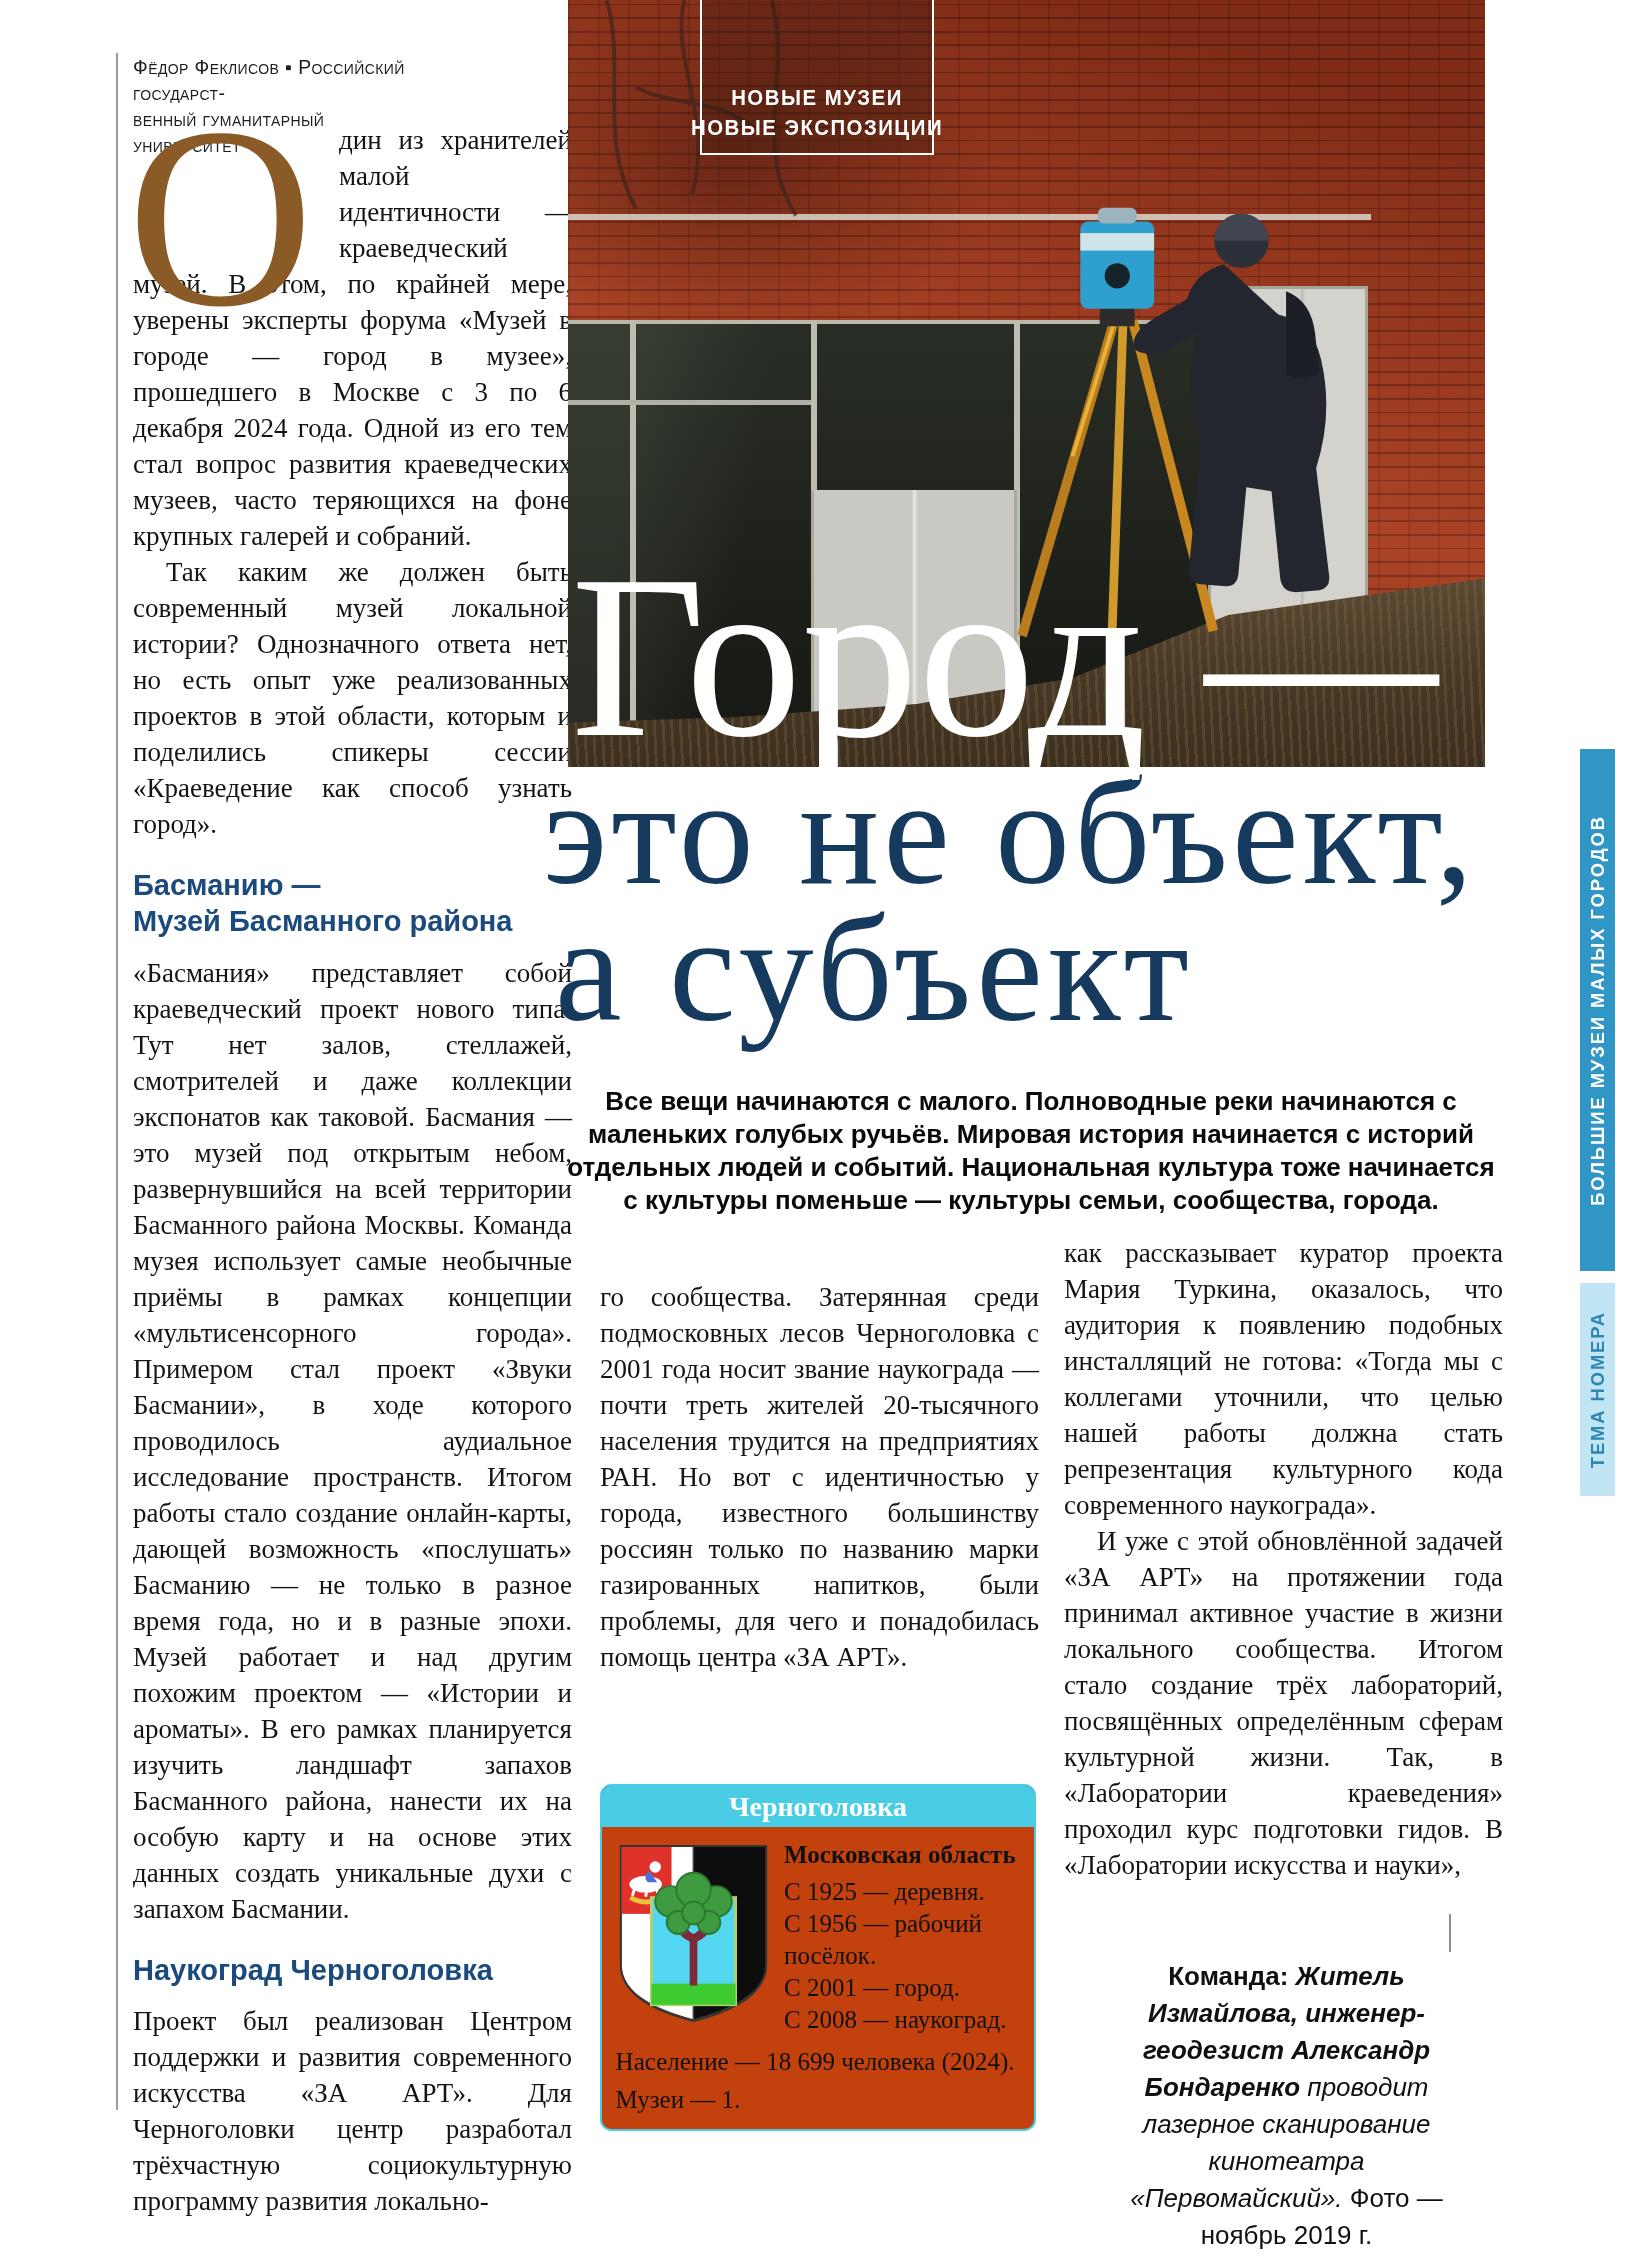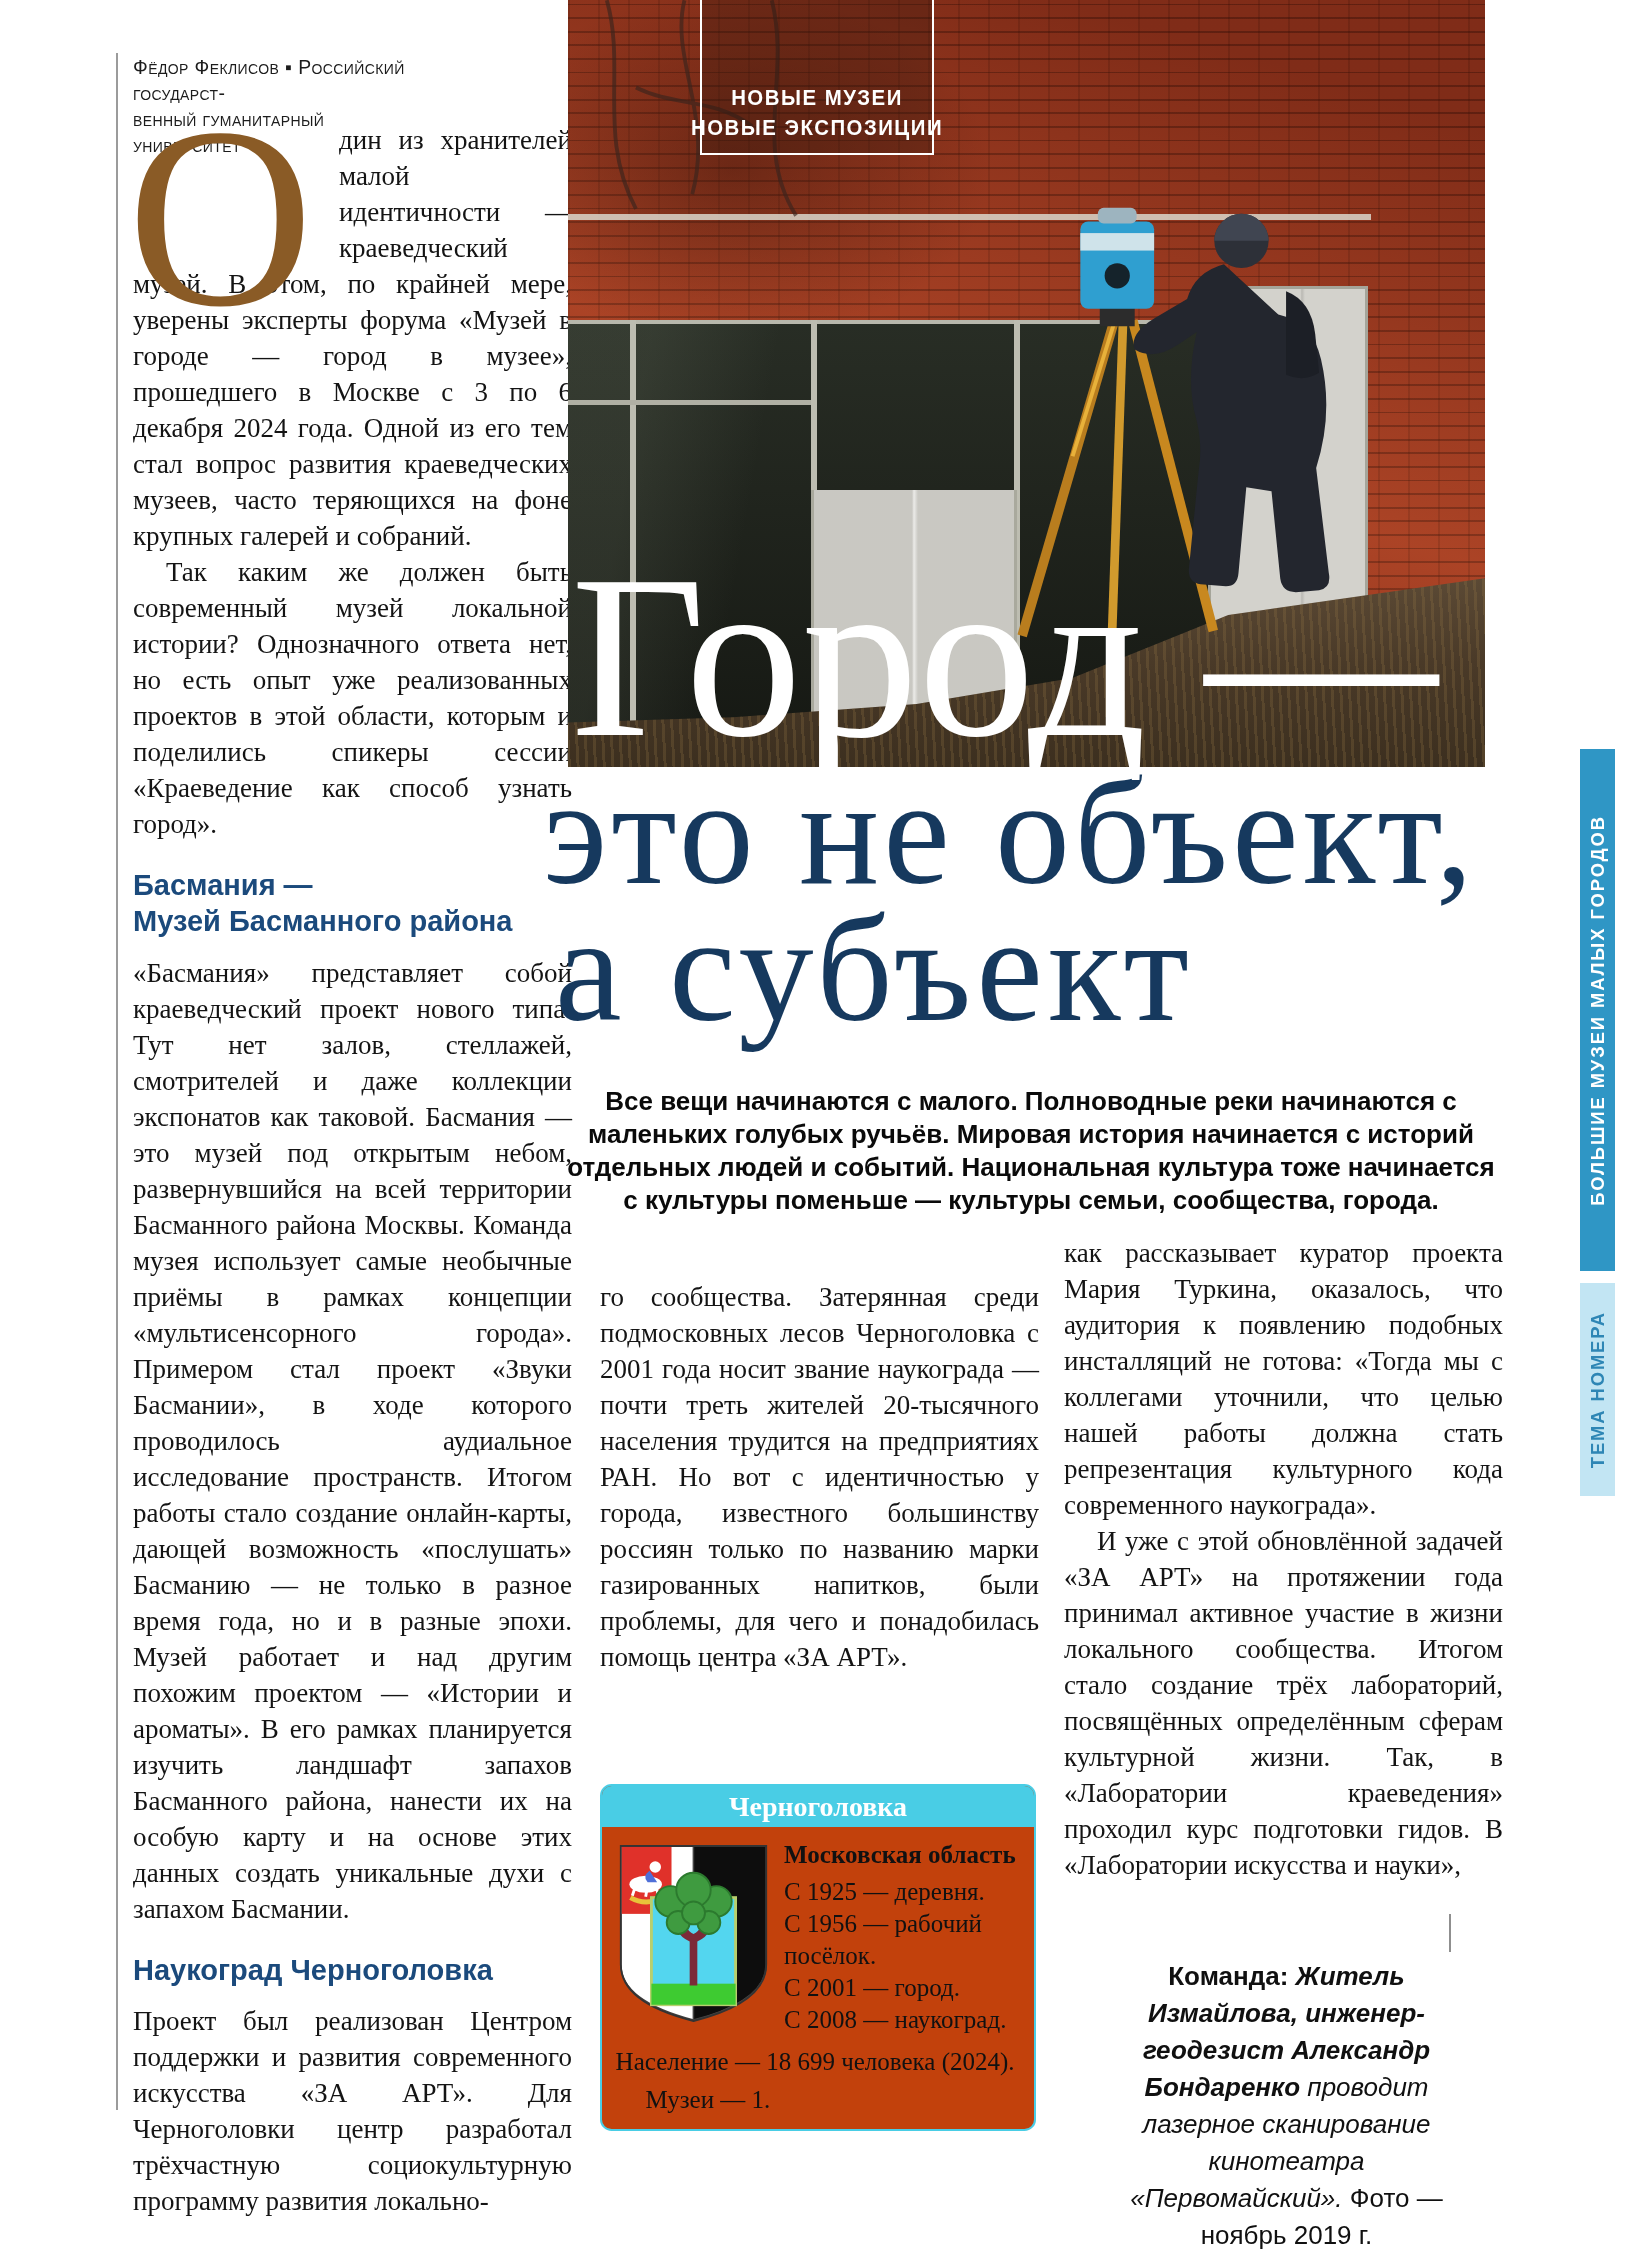--- a/index.html
+++ b/index.html
@@ -86,21 +86,21 @@
   #infobox{position:absolute;left:600px;top:1784px;width:436px;z-index:3;background:#c2410c;
            border:2.9px solid #49cde5;border-radius:11.6px;overflow:hidden;
            font-family:Liberation Serif, serif;}
   #infobox-header{background:#49cde5;color:#ffffff;font-weight:700;font-size:28px;
                   line-height:41px;text-align:center;}
   #infobox-body{padding:11.6px 13.6px 13.6px 13.6px;font-size:25px;line-height:32px;color:#111;}
   #coa{float:left;width:153px;height:182px;margin:3.9px 13.6px 5.8px 1.9px;}
   .ib-region{font-weight:700;margin-bottom:5.8px;}
   .ib-clear{clear:both;}
   .ib-pop{margin-top:9.7px;}
-  .ib-mus{margin-top:5.8px;margin-left:30px;}
+  .ib-mus{margin-top:5.8px;}
 
   
   #caption{position:absolute;left:1064px;top:1952px;width:439px;z-index:3;background:#fff;
            font-family:"Liberation Sans",sans-serif;font-size:26px;line-height:37px;
            color:#101010;text-align:center;padding:5.8px 39px 9.7px 45px;}
   .cap-label{font-weight:700;}
   .cap-bi{font-weight:700;font-style:italic;text-align:center;}
   .cap-i{font-style:italic;}
 
   
@@ -124,21 +124,21 @@
 </div>
 
 <div id="col1" class="col" data-name="column-1">
   <p id="p1" data-name="paragraph-intro">
     <span class="dropcap" data-name="drop-cap">О</span>
     <span class="dropcap-spacer" data-name="drop-cap-spacer"></span>
     <span data-name="paragraph-intro-text">дин из хранителей малой идентичности — краеведческий музей. В этом, по крайней мере, уверены эксперты форума «Музей в городе — город в музее», прошедшего в Москве с 3 по 6 декабря 2024 года. Одной из его тем стал вопрос развития краеведческих музеев, часто теряющихся на фоне крупных галерей и собраний.</span>
   </p>
   <p class="indent" data-name="paragraph">Так каким же должен быть современный музей локальной истории? Однозначного ответа нет, но есть опыт уже реализованных проектов в этой области, которым и поделились спикеры сессии «Краеведение как способ узнать город».</p>
   <div class="subhead" data-name="subheading-basmania">
-    <span data-name="subheading-line">Басмания —</span>
+    <span data-name="subheading-line">Басманию —</span>
     <span data-name="subheading-line">Музей Басманного района</span>
   </div>
   <p data-name="paragraph">«Басмания» представляет собой краеведческий проект нового типа. Тут нет залов, стеллажей, смотрителей и даже коллекции экспонатов как таковой. Басмания — это музей под открытым небом, развернувшийся на всей территории Басманного района Москвы. Команда музея использует самые необычные приёмы в рамках концепции «мультисенсорного города». Примером стал проект «Звуки Басмании», в ходе которого проводилось аудиальное исследование пространств. Итогом работы стало создание онлайн-карты, дающей возможность «послушать» Басманию — не только в разное время года, но и в разные эпохи. Музей работает и над другим похожим проектом — «Истории и ароматы». В его рамках планируется изучить ландшафт запахов Басманного района, нанести их на особую карту и на основе этих данных создать уникальные духи с запахом Басмании.</p>
   <div class="subhead" data-name="subheading-chernogolovka">
     <span data-name="subheading-line">Наукоград Черноголовка</span>
   </div>
   <p data-name="paragraph">Проект был реализован Центром поддержки и развития современного искусства «ЗА АРТ». Для Черноголовки центр разработал трёхчастную социокультурную программу развития локально-</p>
 </div>
 
 <div id="photo" data-name="photo-laser-scanning">

